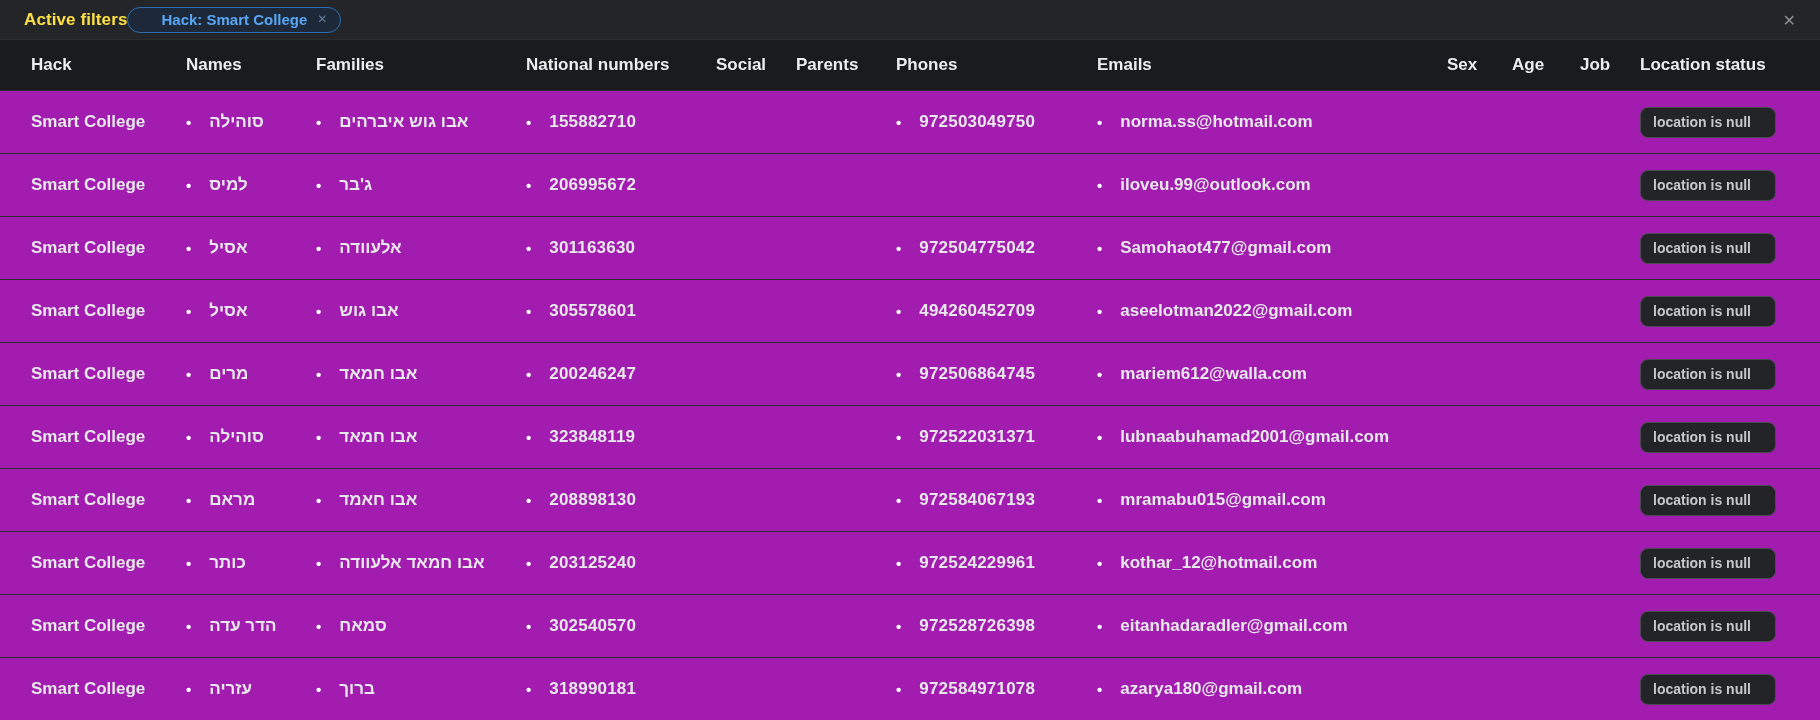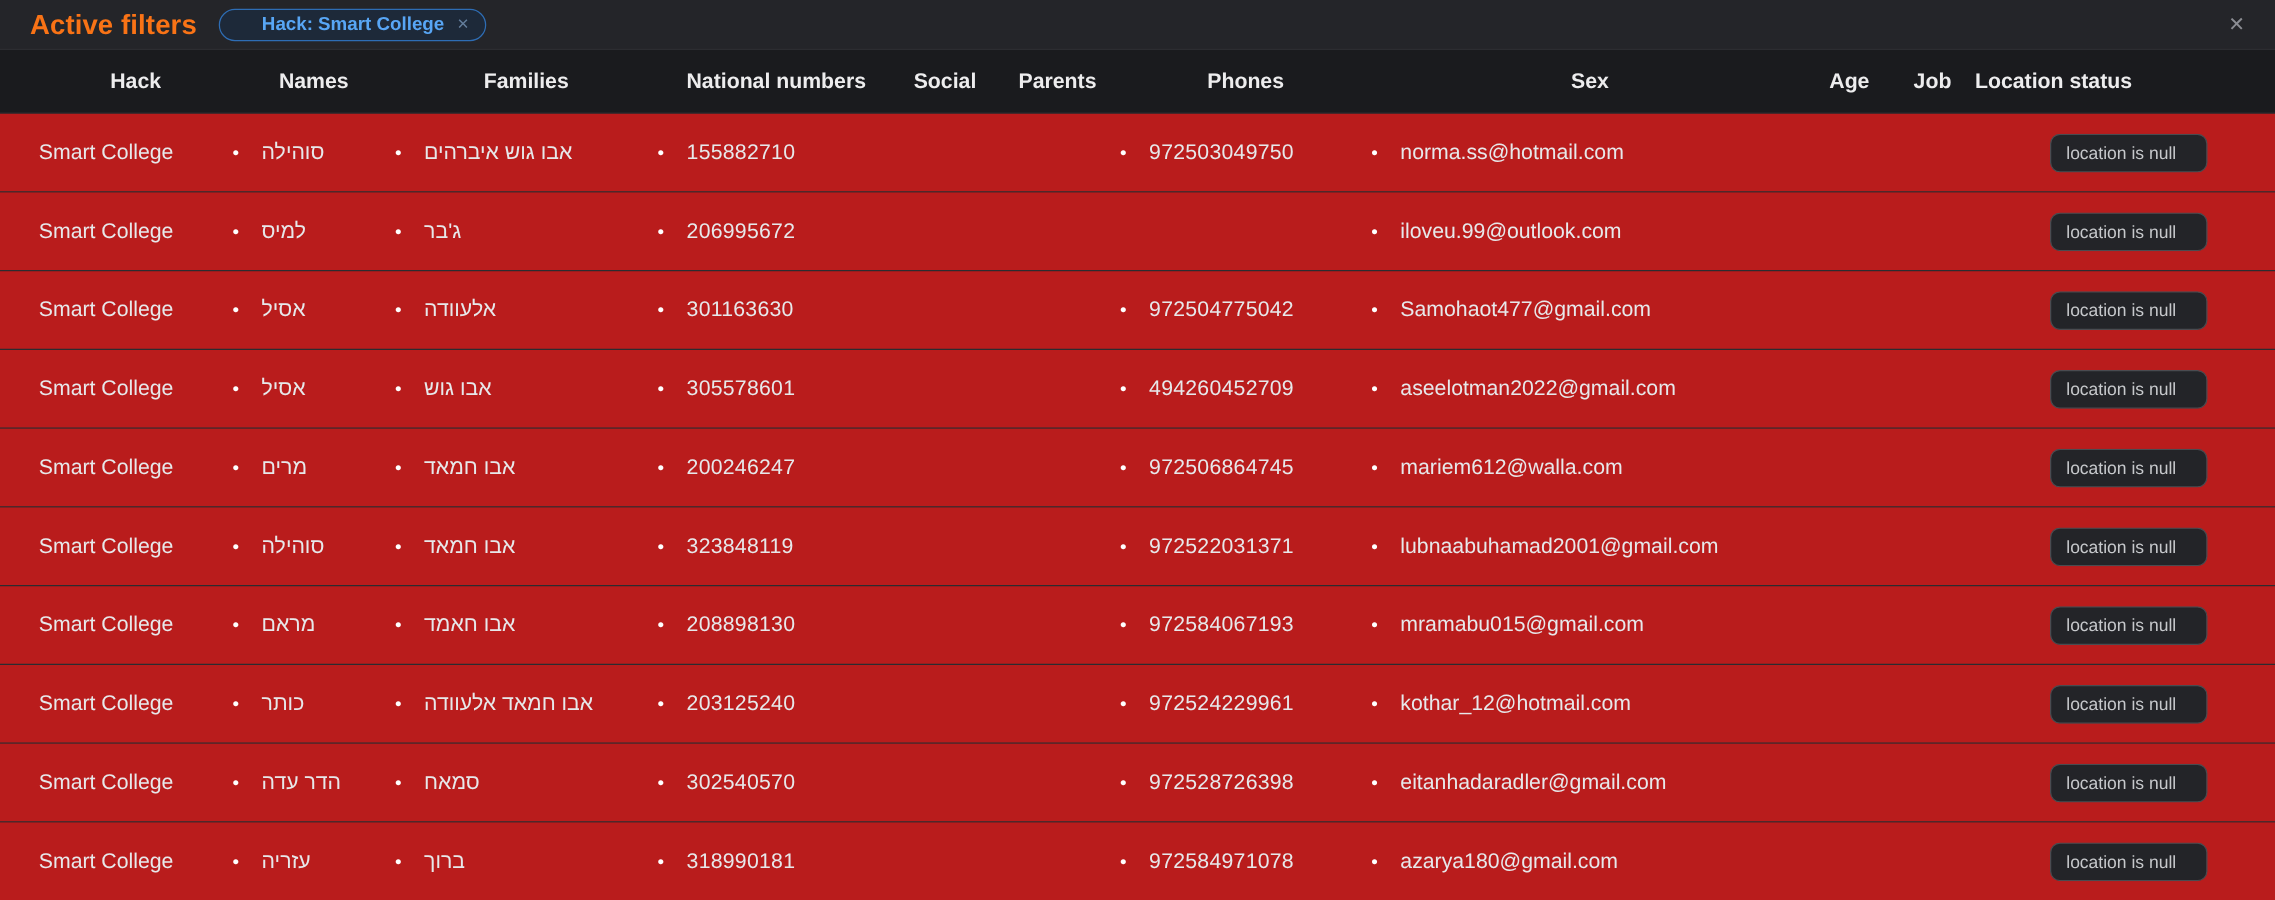--- a/index.html
+++ b/index.html
@@ -14,24 +14,23 @@
   .topbar {
     height:40px;
     background:#242529;
     border-bottom:1px solid #2c2d31;
     display:flex;
     align-items:center;
     padding:0 24px 0 24px;
     position:relative;
   }
   .topbar-label {
-    color:#f97316;
+    color:#fde047;
     font-weight:bold;
-    font-size:22px;
-    margin-right:18px;
+    font-size:17px;
     letter-spacing:.1px;
   }
   .filter-chip {
     display:inline-flex;
     align-items:center;
     gap:10px;
     border:1.5px solid #2e6db4;
     background:#1d2939;
     border-radius:15px;
     padding:4px 13px 5px 13px;
@@ -50,38 +49,38 @@
     cursor:pointer;
   }
 
   
   .grid-cols {
     display:grid;
     grid-template-columns:155px 130px 210px 190px 80px 100px 201px 350px 65px 68px 60px 1fr;
     align-items:center;
     padding-left:31px;
     padding-right:16px;
-    text-align:center;
   }
   .thead {
     height:51px;
     background:#1a1b1e;
     border-bottom:1px solid #2c2d31;
   }
   .th {
     color:#ededee;
     font-weight:bold;
     font-size:17px;
     white-space:nowrap;
   }
   .row {
     height:63px;
-    background:#b91c1c;
+    background:#a21caf;
     border-bottom:1px solid #2b2c30;
     cursor:pointer;
+    font-weight:bold;
   }
   .cell {
     display:flex;
     align-items:center;
     gap:18px;
     color:#e7e8ea;
     font-size:17px;
     white-space:nowrap;
     overflow:hidden;
   }
@@ -111,20 +110,21 @@
 </header>
 
 <div class="grid-cols thead">
   <span class="th">Hack</span>
   <span class="th">Names</span>
   <span class="th">Families</span>
   <span class="th">National numbers</span>
   <span class="th">Social</span>
   <span class="th">Parents</span>
   <span class="th">Phones</span>
+  <span class="th">Emails</span>
   <span class="th">Sex</span>
   <span class="th">Age</span>
   <span class="th">Job</span>
   <span class="th">Location status</span>
 </div>
 
 <div id="rows">
   <div class="grid-cols row">
     <div class="cell">
         <span class="val">Smart College</span>

